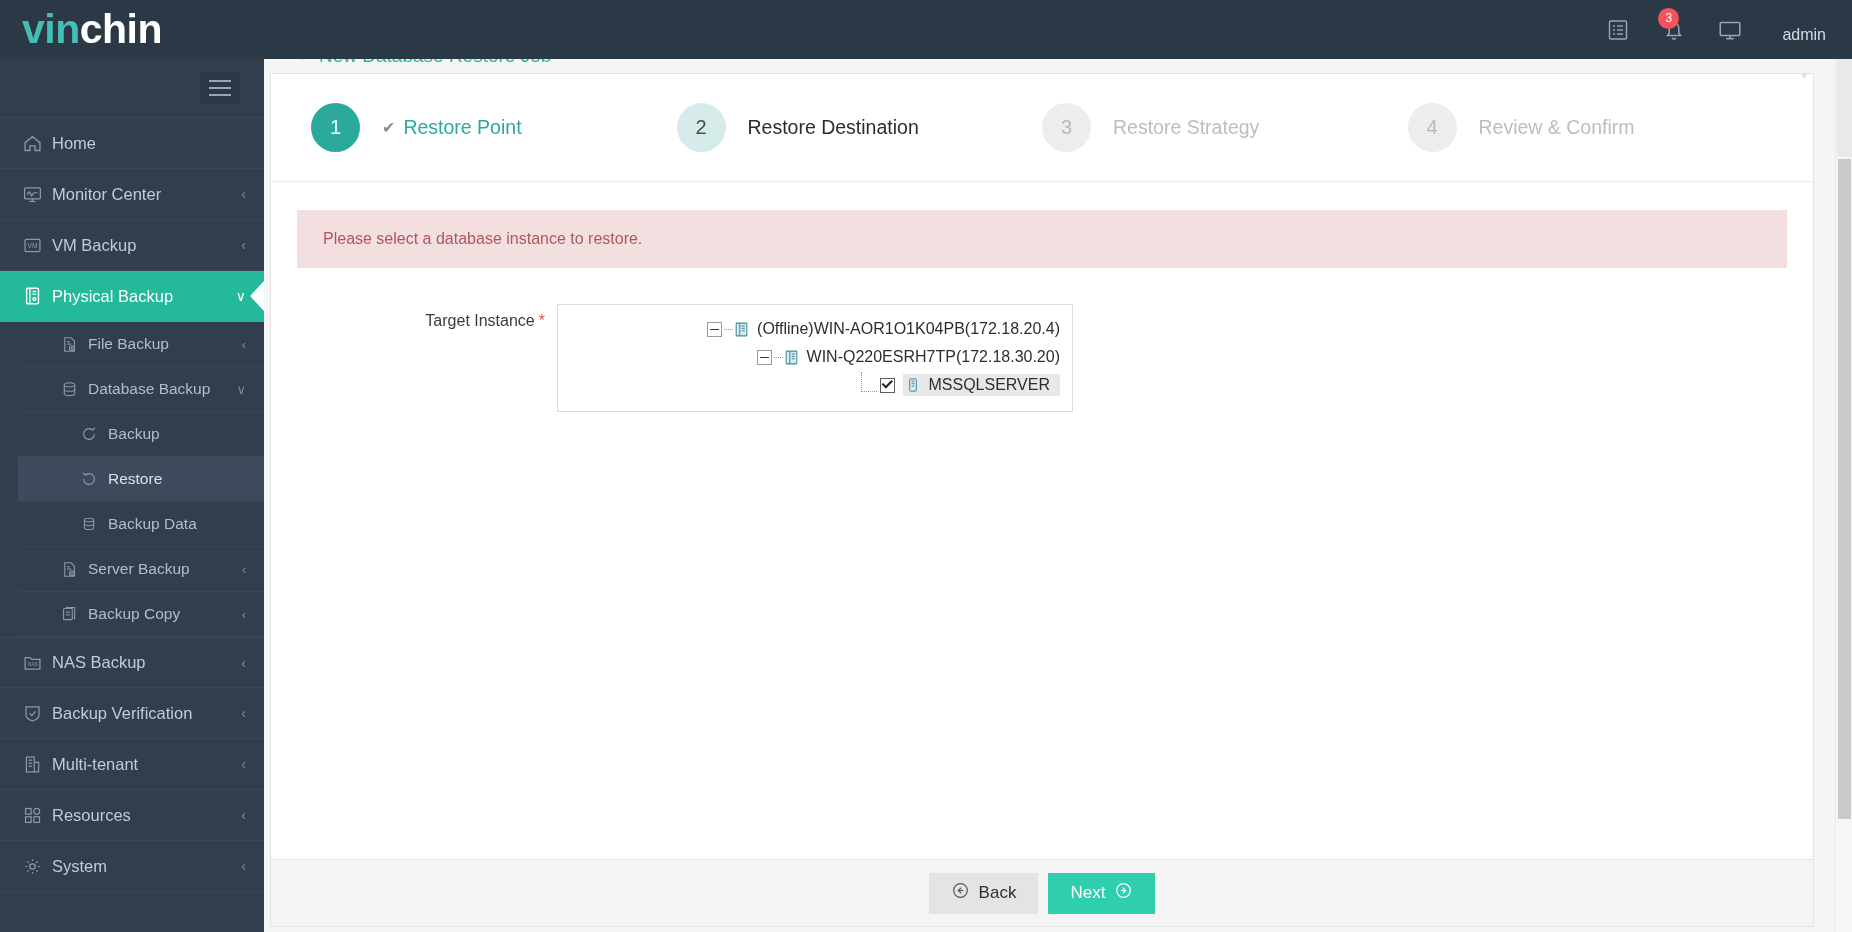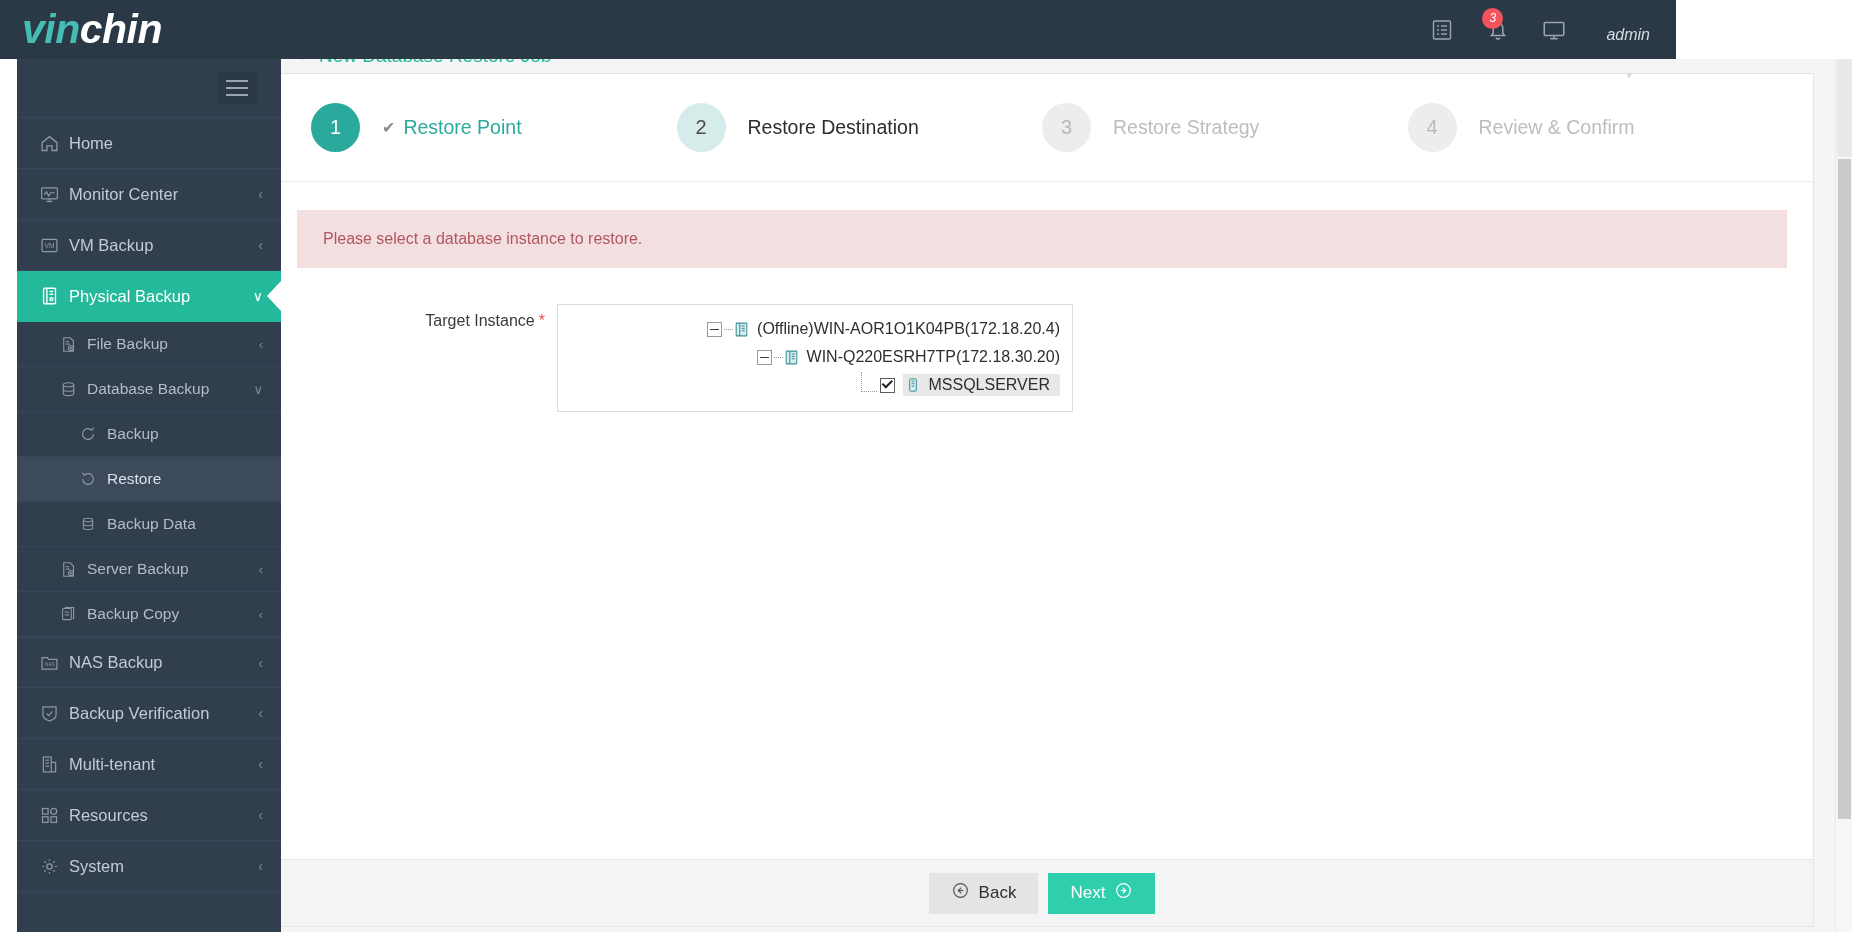--- a/index.html
+++ b/index.html
@@ -7,25 +7,24 @@
   html, body {
     width: 1852px; height: 932px;
     overflow: hidden;
     font-family: "Liberation Sans", sans-serif;
     background: #ffffff;
   }
   body { position: relative; }
 
   
   .topbar {
-    position: absolute; top: 0; left: 0; width: 1676px; height: 59px;
+    position: absolute; top: 0; left: 0; width: 1852px; height: 59px;
     background: #2b3947;
     display: flex; align-items: center;
     z-index: 40;
-    font-style: italic;
   }
   .logo {
     width: 264px; padding-left: 22px;
     font-size: 41px; font-weight: 700; letter-spacing: -0.5px;
     line-height: 1; user-select: none;
   }
   .logo .a { color: #45bdb4; }
   .logo .b { color: #ffffff; }
 
   .topbar-spacer { flex: 1; }
@@ -50,21 +49,21 @@
   .user-menu {
     display: flex; align-items: center; gap: 24px;
     color: #d6dbe1; font-size: 16px; cursor: pointer;
     margin-left: 24px;
     flex-direction: column;
   }
   .user-menu .chev { font-size: 12px; opacity:.85; }
 
   
   .sidebar {
-    position: absolute; top: 59px; left: 17px; width: 264px; height: 873px;
+    position: absolute; top: 59px; left: 0; width: 264px; height: 873px;
     background: #313e4e; overflow: hidden; z-index: 30;
   }
   .ham-row {
     height: 59px; display: flex; align-items: center; justify-content: flex-end;
     padding-right: 24px;
     border-bottom: 1px solid #3a475a;
   }
   .ham {
     width: 40px; height: 32px; background: #2b3947; border-radius: 2px;
     display: flex; flex-direction: column; align-items: center; justify-content: center;
@@ -100,20 +99,21 @@
   }
 
   
   .sub-item {
     display: flex; align-items: center;
     height: 45px; color: #b4bcc7; font-size: 15.5px;
     background: #313e4e;
     border-bottom: 1px solid #384557;
     cursor: pointer; white-space: nowrap;
     padding-right: 18px;
+    margin-left: 18px;
   }
   .sub-item .ico { width: 28px; flex: 0 0 28px; display:flex; align-items:center; color:#8d98a6; }
   .sub-item .lbl { flex: 1; }
   .sub-item .arr { font-size: 13px; color: #7f8b99; }
   .lvl2 { padding-left: 42px; }
   .lvl3 { padding-left: 62px; }
   .sub-item.selected { background: #3c4a5c; color: #dbe1e8; }
 
   .nav-group-sep { border-top: 1px solid #3a475a; }
 

